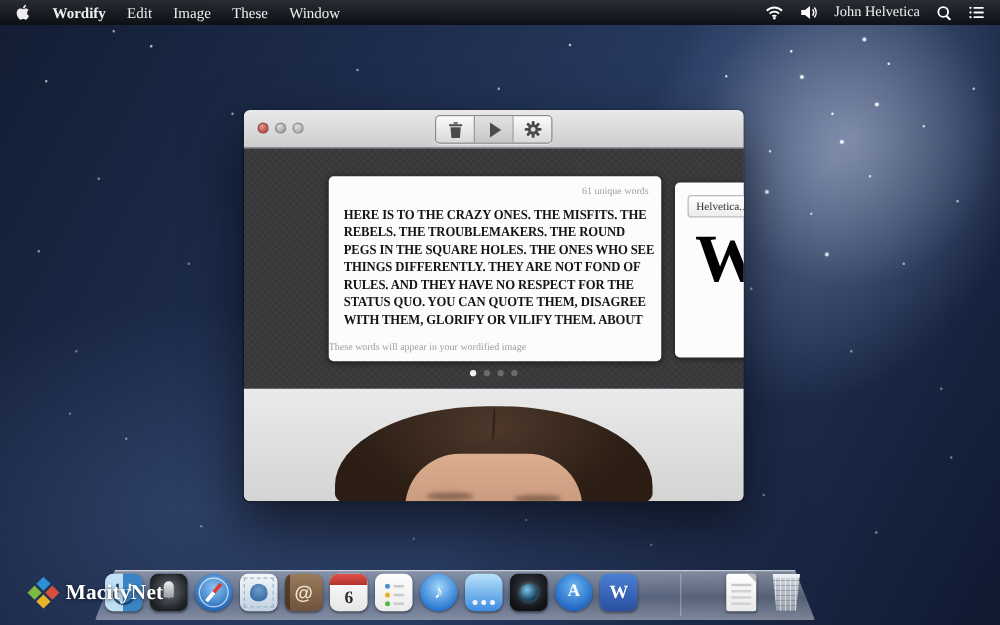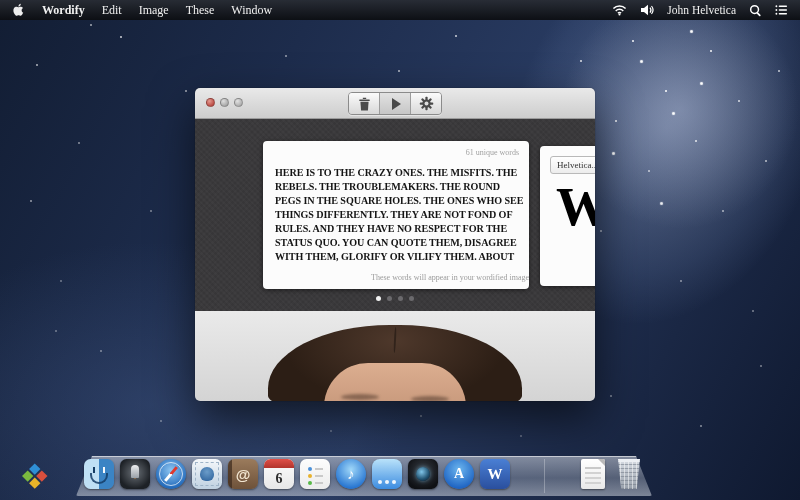--- a/index.html
+++ b/index.html
@@ -52,21 +52,21 @@
   .tb-seg{width:30px;height:21px;display:flex;align-items:center;justify-content:center;background:linear-gradient(#fbfbfb,#d8d8d8);border-right:1px solid #9c9c9c;}
   .tb-seg:last-child{border-right:none;}
   .tb-seg.pressed{background:linear-gradient(#e2e2e2,#c6c6c6);}
   .play-tri{width:0;height:0;border-left:9px solid #4a4a4a;border-top:6px solid transparent;border-bottom:6px solid transparent;margin-left:2px;}
   .content{position:relative;height:192px;background:#3a393b;
     background-image:repeating-linear-gradient(45deg,rgba(255,255,255,.018) 0 2px,transparent 2px 4px),repeating-linear-gradient(-45deg,rgba(0,0,0,.06) 0 2px,transparent 2px 4px);}
   .word-card{position:absolute;left:68px;top:22px;width:266px;height:148px;background:#fcfcfc;border-radius:4px;box-shadow:0 1px 5px rgba(0,0,0,.55);}
   .uw-label{position:absolute;top:7px;right:10px;font-size:8px;color:#a2a2a2;}
   .word-text{position:absolute;left:12px;top:24px;width:272px;transform:scaleX(.92);transform-origin:0 0;
     font-size:11px;line-height:14px;font-weight:bold;color:#141414;letter-spacing:-.1px;}
-  .card-caption{position:absolute;bottom:7px;left:0;right:0;text-align:right;font-size:8px;color:#9c9c9c;}
+  .card-caption{position:absolute;bottom:7px;left:0;right:0;text-align:left;font-size:8px;color:#9c9c9c;}
   .style-card{position:absolute;left:345px;top:27px;width:130px;height:140px;background:#fcfcfc;border-radius:4px;box-shadow:0 1px 5px rgba(0,0,0,.55);}
   .font-select{margin:10px 0 0 10px;width:92px;box-sizing:border-box;border:1px solid #b9b9b9;border-radius:3px;padding:3px 6px;
     font-size:9px;color:#333;background:linear-gradient(#fff,#ececec);white-space:nowrap;overflow:hidden;}
   .big-letter{margin:6px 0 0 16px;font-size:54px;line-height:1;font-weight:bold;color:#000;}
   .pager{position:absolute;left:0;right:0;top:177px;display:flex;justify-content:center;gap:6px;}
   .dot{width:5px;height:5px;border-radius:50%;background:#6b6a6d;}
   .dot.active{background:#f2f2f2;}
   
   .photo{position:relative;height:90px;background:linear-gradient(#eaeaea,#d4d4d4);overflow:hidden;}
   .hair{position:absolute;left:50%;transform:translateX(-50%);bottom:-12px;width:254px;height:88px;
@@ -300,14 +300,15 @@
     </div>
   </div>
 
   <div class="watermark">
     <span class="wm-logo">
       <span class="wm-sq b"></span>
         <span class="wm-sq r"></span>
         <span class="wm-sq g"></span>
         <span class="wm-sq y"></span>
     </span>
+    <span class="wm-text">MacityNet</span>
   </div>
 </div>
 
 </body></html>

